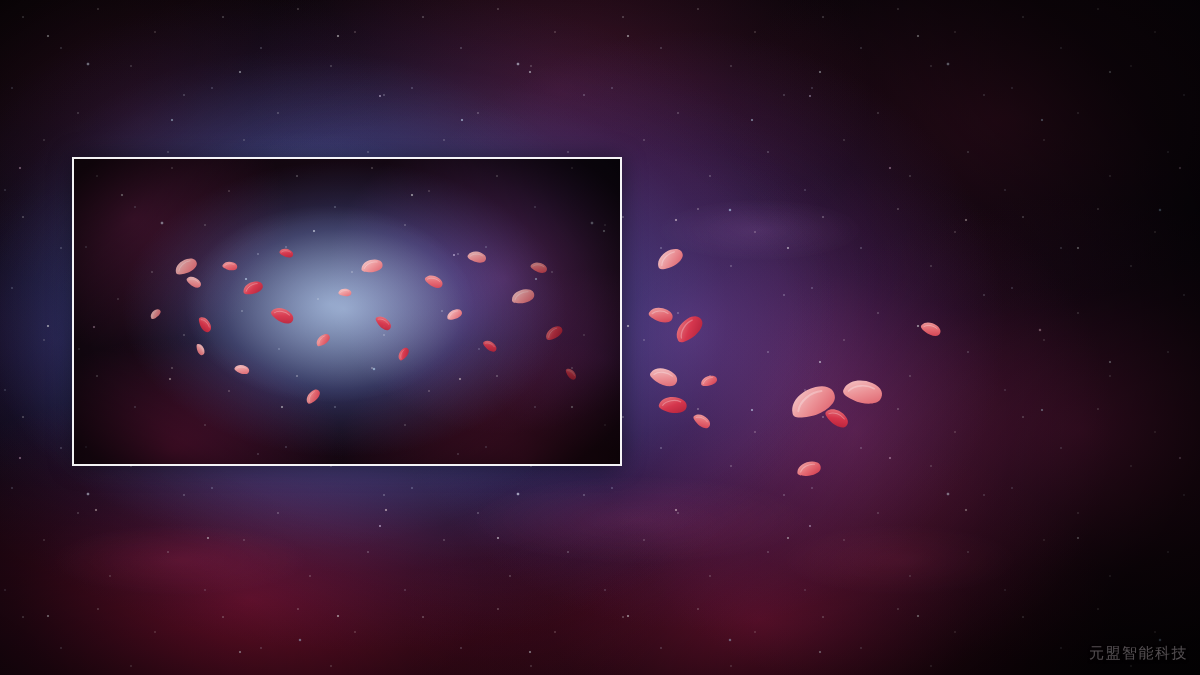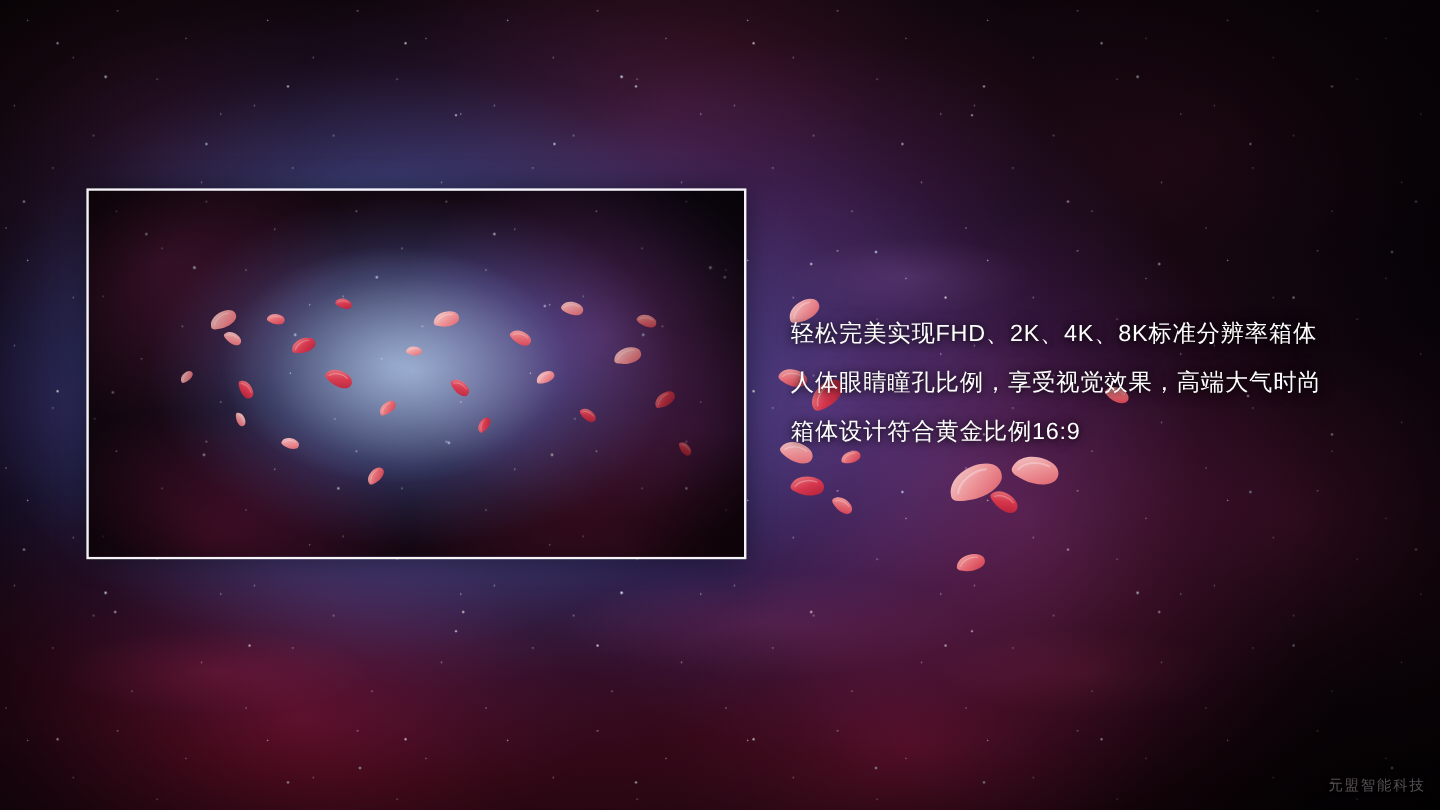--- a/index.html
+++ b/index.html
@@ -125,21 +125,21 @@
     position:absolute; left:659px; top:258px;
     width:500px;
   }
   .body-line {
     color:#ffffff; font-size:19.5px; line-height:41px; letter-spacing:0.6px;
     font-weight:400; white-space:nowrap;
     text-shadow:0 1px 5px rgba(0,0,0,0.80), 0 0 12px rgba(0,0,0,0.55);
   }
   #watermark {
     position:absolute; right:12px; bottom:12px;
-    font-size:12px; letter-spacing:1.5px;
+    font-size:15px; letter-spacing:1.5px;
     color:rgba(205,195,200,0.40);
     text-shadow:0 1px 3px rgba(0,0,0,0.6);
   }
 </style>
 </head>
 <body>
 
 <div id="slide">
 
   <div class="bg-layer nebula-base"></div>
@@ -626,21 +626,16 @@
               </defs>
               <path d="M4 34 C 10 10, 40 0, 66 4 C 92 8, 100 24, 94 38 C 88 52, 58 60, 32 54 C 14 50, 0 46, 4 34 Z" fill="url(#pg23)" opacity="0.93"></path>
               <path d="M16 36 C 26 18, 54 10, 74 16" fill="none" stroke="rgba(255,255,255,0.28)" stroke-width="4" stroke-linecap="round"></path>
             </svg>
           </div>
         </div>
       <div class="panel-vignette"></div>
     </div>
   </div>
 
-  <div id="body-copy">
-    <div class="body-line">轻松完美实现FHD、2K、4K、8K标准分辨率箱体</div>
-    <div class="body-line">人体眼睛瞳孔比例，享受视觉效果，高端大气时尚</div>
-    <div class="body-line">箱体设计符合黄金比例16:9</div>
-  </div>
 
   <div id="watermark">元盟智能科技</div>
 
 </div>
 
 </body></html>

